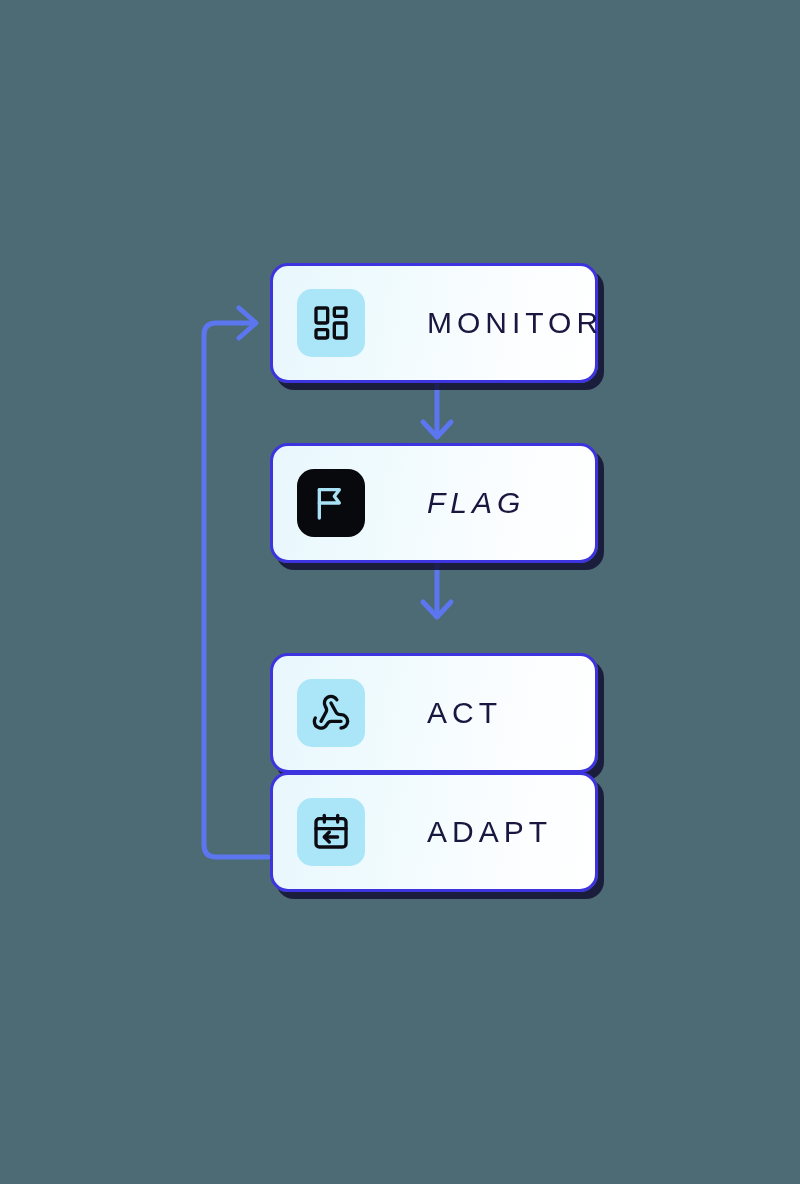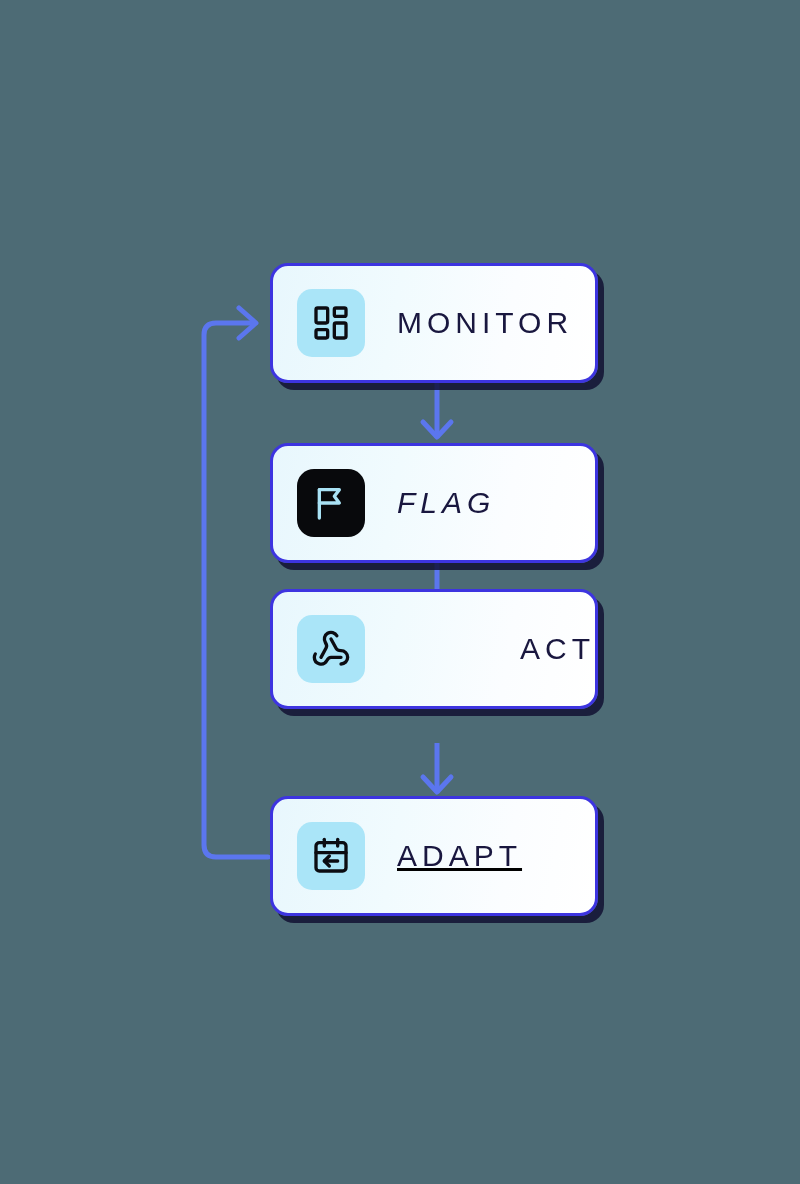--- a/index.html
+++ b/index.html
@@ -37,25 +37,26 @@
     width: 328px;
     height: 120px;
     box-sizing: border-box;
     border: 3px solid #3d34e0;
     border-radius: 18px;
     background: linear-gradient(100deg, #e8f7fd 0%, #f1fbfe 38%, #fbfdff 72%, #ffffff 100%);
     box-shadow: 6px 7px 0 rgba(15, 14, 48, 0.82);
     display: flex;
     align-items: center;
     z-index: 2;
+    gap: 30px;
   }
   .card.pos1 { top: 263px; }
   .card.pos2 { top: 443px; font-style: italic; }
-  .card.pos3 { top: 589px; justify-content: space-between; }
-  .card.pos4 { top: 796px; text-decoration: underline; }
+  .card.pos3 { top: 653px; }
+  .card.pos4 { top: 772px; }
 
   .icon-tile {
     width: 68px;
     height: 68px;
     margin-left: 24px;
     border-radius: 15px;
     background: #aae5f8;
     display: flex;
     align-items: center;
     justify-content: center;

